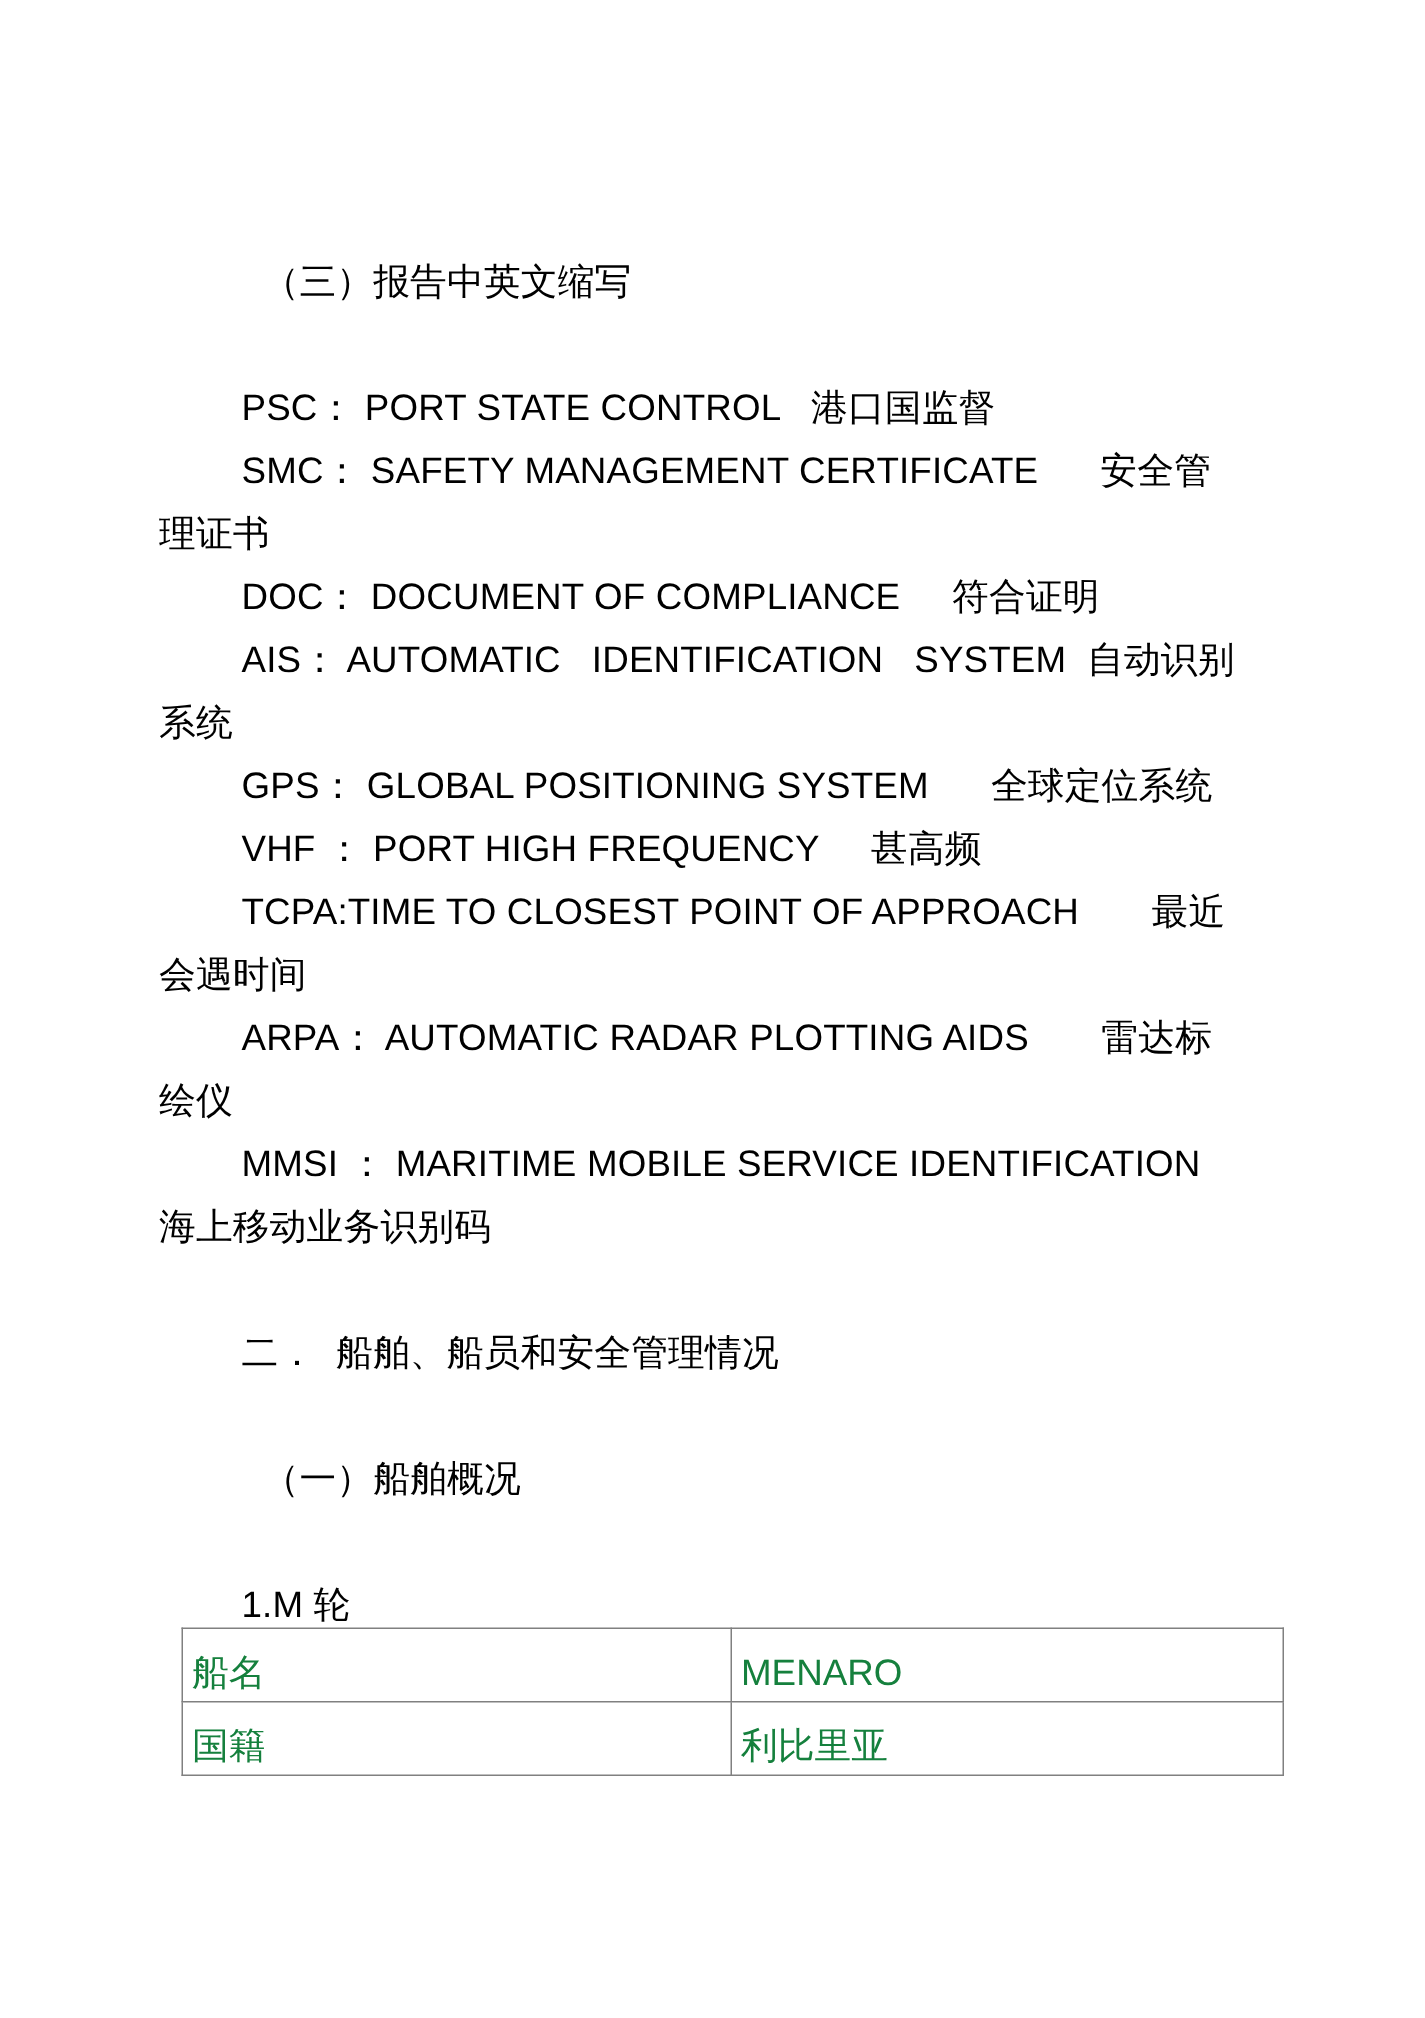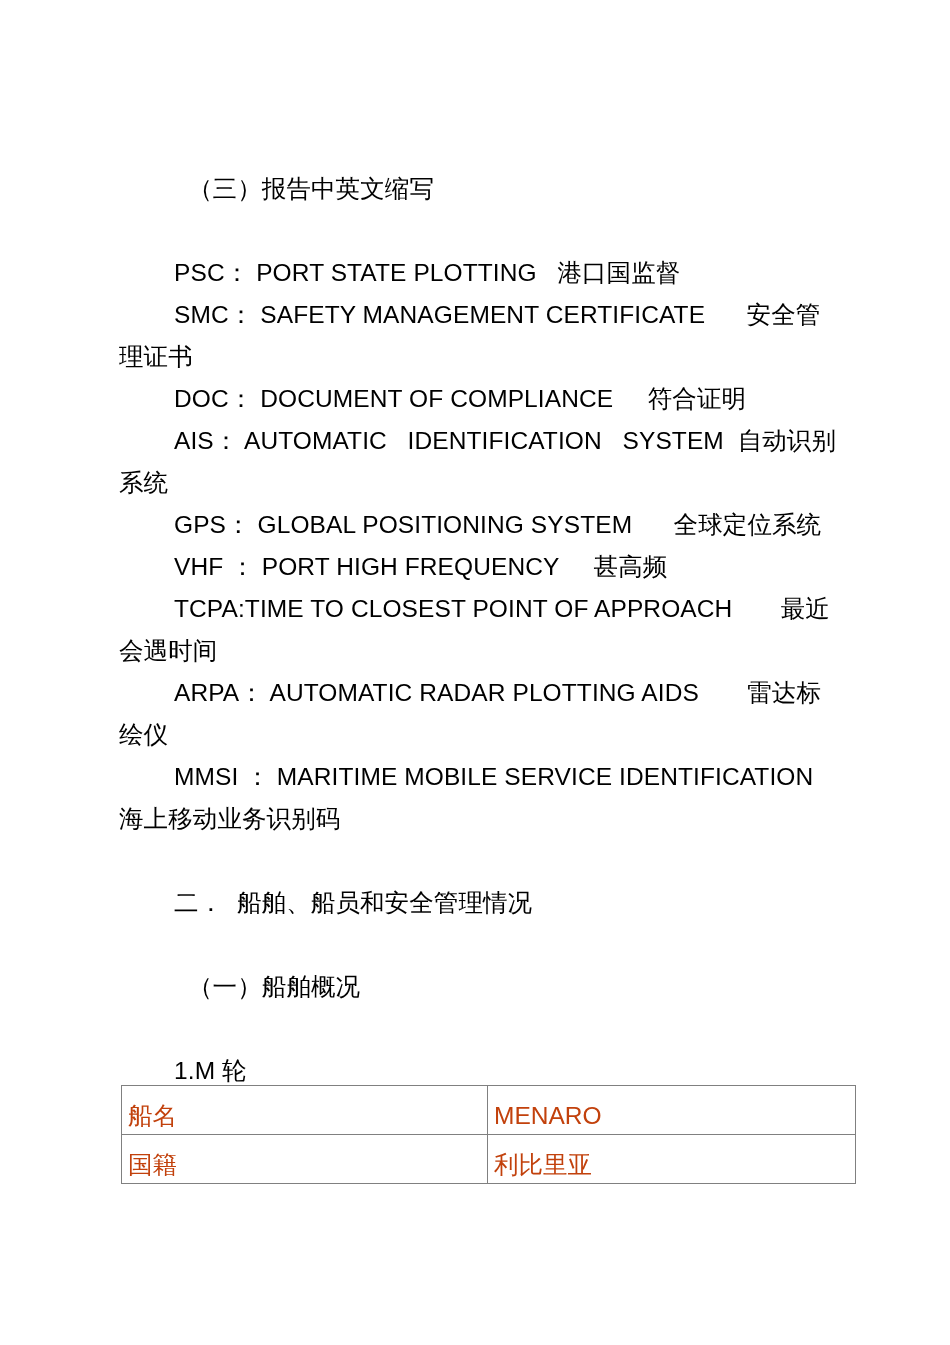--- a/index.html
+++ b/index.html
@@ -20,21 +20,21 @@
     width: 950px;
     height: 1345px;
     background: #ffffff;
     overflow: hidden;
     box-sizing: border-box;
   }
 
   
   .doc-body {
     position: absolute;
-    left: 119px;
+    left: 106px;
     top: 168px;
     width: 718px;
   }
 
   .para {
     font-size: 24.5px;
     line-height: 42px;
     white-space: pre-wrap;
     word-break: normal;
     letter-spacing: 0.1px;
@@ -63,38 +63,38 @@
     border-collapse: collapse;
     table-layout: fixed;
   }
   .ship-table td {
     border: 1px solid #808080;
     height: 42px;
     padding: 4px 2px 2px 6px;
     font-size: 24.5px;
     line-height: 32px;
     vertical-align: bottom;
-    color: #c2410c;
+    color: #15803d;
   }
   .ship-table td.label-col { width: 357px; }
   .ship-table td.value-col { width: 359px; }
 </style>
 </head>
 <body>
 
 <div class="page">
 
   <div class="doc-body">
 
     <div class="para indent-cn">（三）报告中英文缩写</div>
 
     <div class="spacer-1"></div>
 
 
-    <div class="para indent-item">PSC： PORT STATE PLOTTING   港口国监督</div>
+    <div class="para indent-item">PSC： PORT STATE CONTROL   港口国监督</div>
 
     <div class="para indent-item">SMC： SAFETY MANAGEMENT CERTIFICATE      安全管理证书</div>
 
     <div class="para indent-item">DOC： DOCUMENT OF COMPLIANCE     符合证明</div>
 
     <div class="para indent-item">AIS： AUTOMATIC   IDENTIFICATION   SYSTEM  自动识别系统</div>
 
     <div class="para indent-item">GPS： GLOBAL POSITIONING SYSTEM      全球定位系统</div>
 
     <div class="para indent-item">VHF ： PORT HIGH FREQUENCY     甚高频</div>

